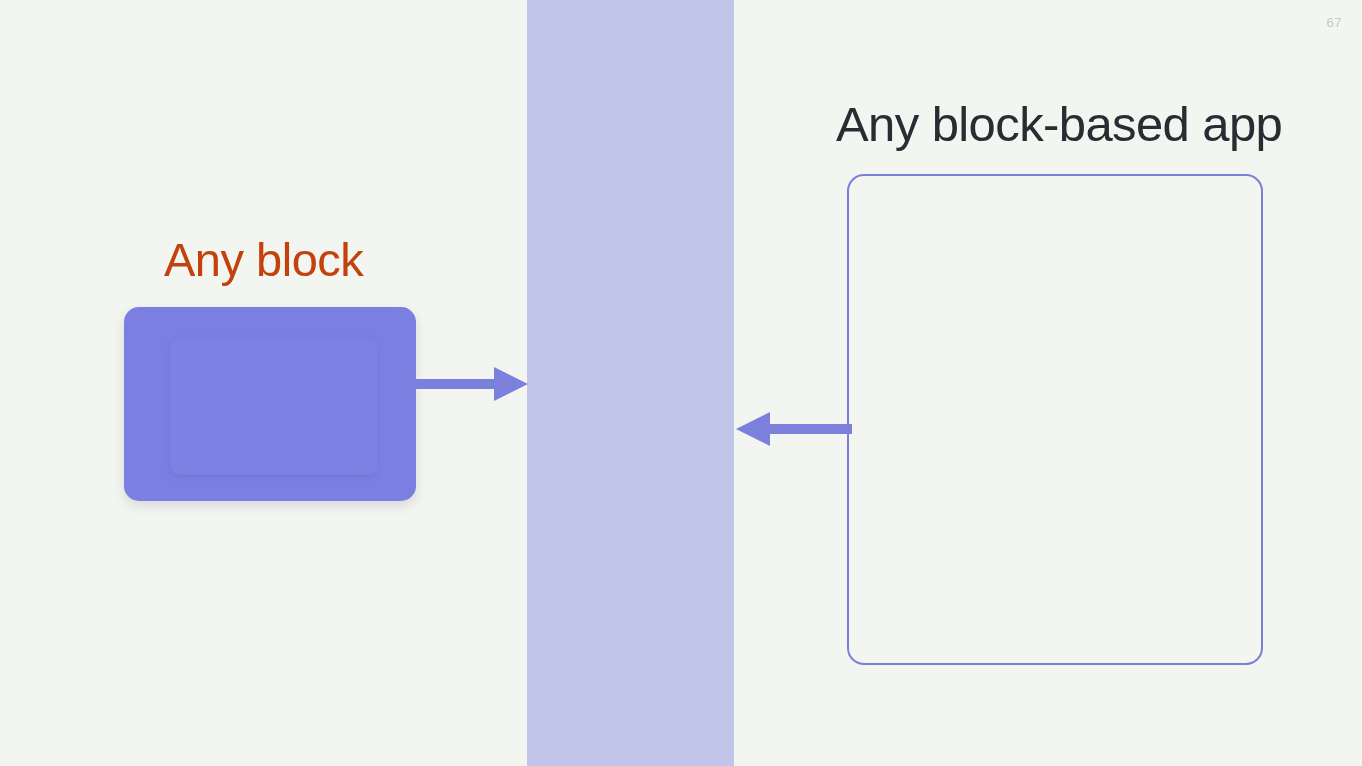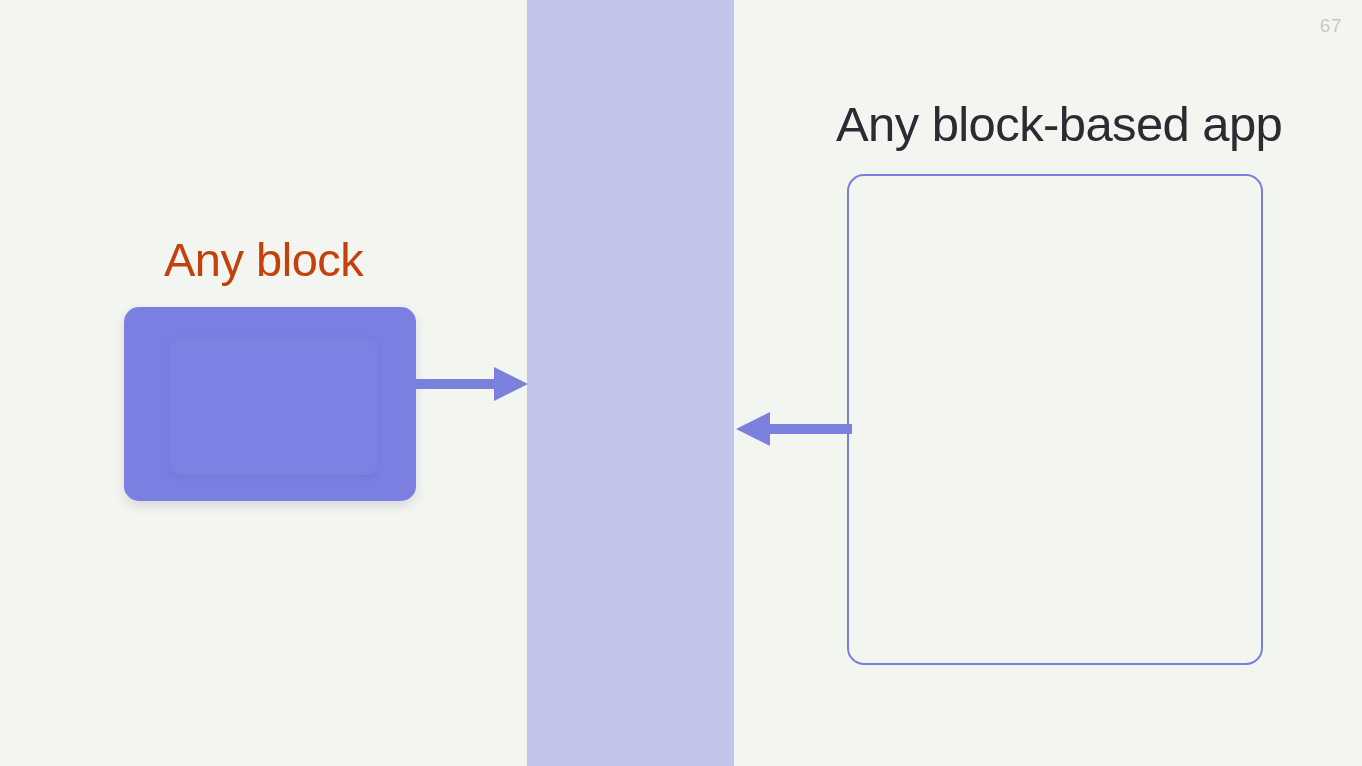--- a/index.html
+++ b/index.html
@@ -31,21 +31,21 @@
     width: 207px;
     height: 766px;
     background: #c2c5ea;
   }
 
   
   .page-number {
     position: absolute;
     right: 20px;
     top: 16px;
-    font-size: 19px;
+    font-size: 13px;
     letter-spacing: 0.5px;
     color: #c5c7c2;
     font-family: "Liberation Sans", sans-serif;
     line-height: 1;
     user-select: none;
   }
 
   
   .left-label {
     position: absolute;

